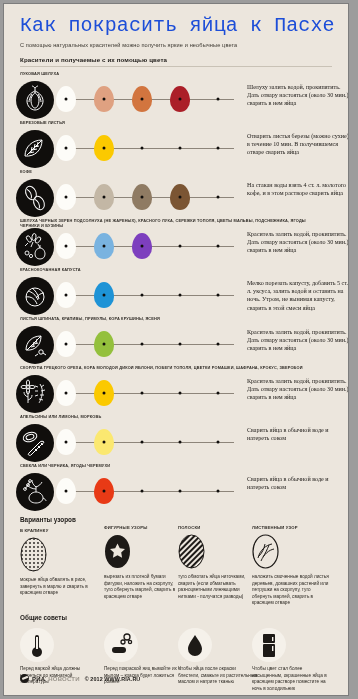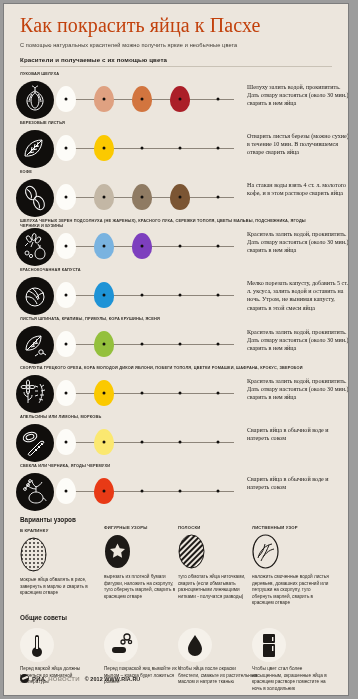--- a/index.html
+++ b/index.html
@@ -12,23 +12,23 @@
   #poster{
     position:absolute;left:4px;top:4px;
     width:344px;height:691px;
     background:#ece6dd;
     box-shadow:0 0 0 1px #7d7d7d;
     overflow:hidden;
   }
   
   .hdr{padding:10px 0 0 16px;}
   .title{
-    font-family:Liberation Serif, serif;
+    font-family:Liberation Mono, monospace;
     font-size:20px;line-height:23px;
-    color:#c2410c;letter-spacing:.1px;
+    color:#1d4ed8;letter-spacing:.1px;
   }
   .subtitle{
     font-size:5.6px;line-height:8px;color:#3b3730;
     margin-top:4px;letter-spacing:.12px;
   }
   .sec-head{
     font-size:6.2px;font-weight:bold;color:#1d1a17;
     margin-top:7px;letter-spacing:.1px;
   }
   .rule{

